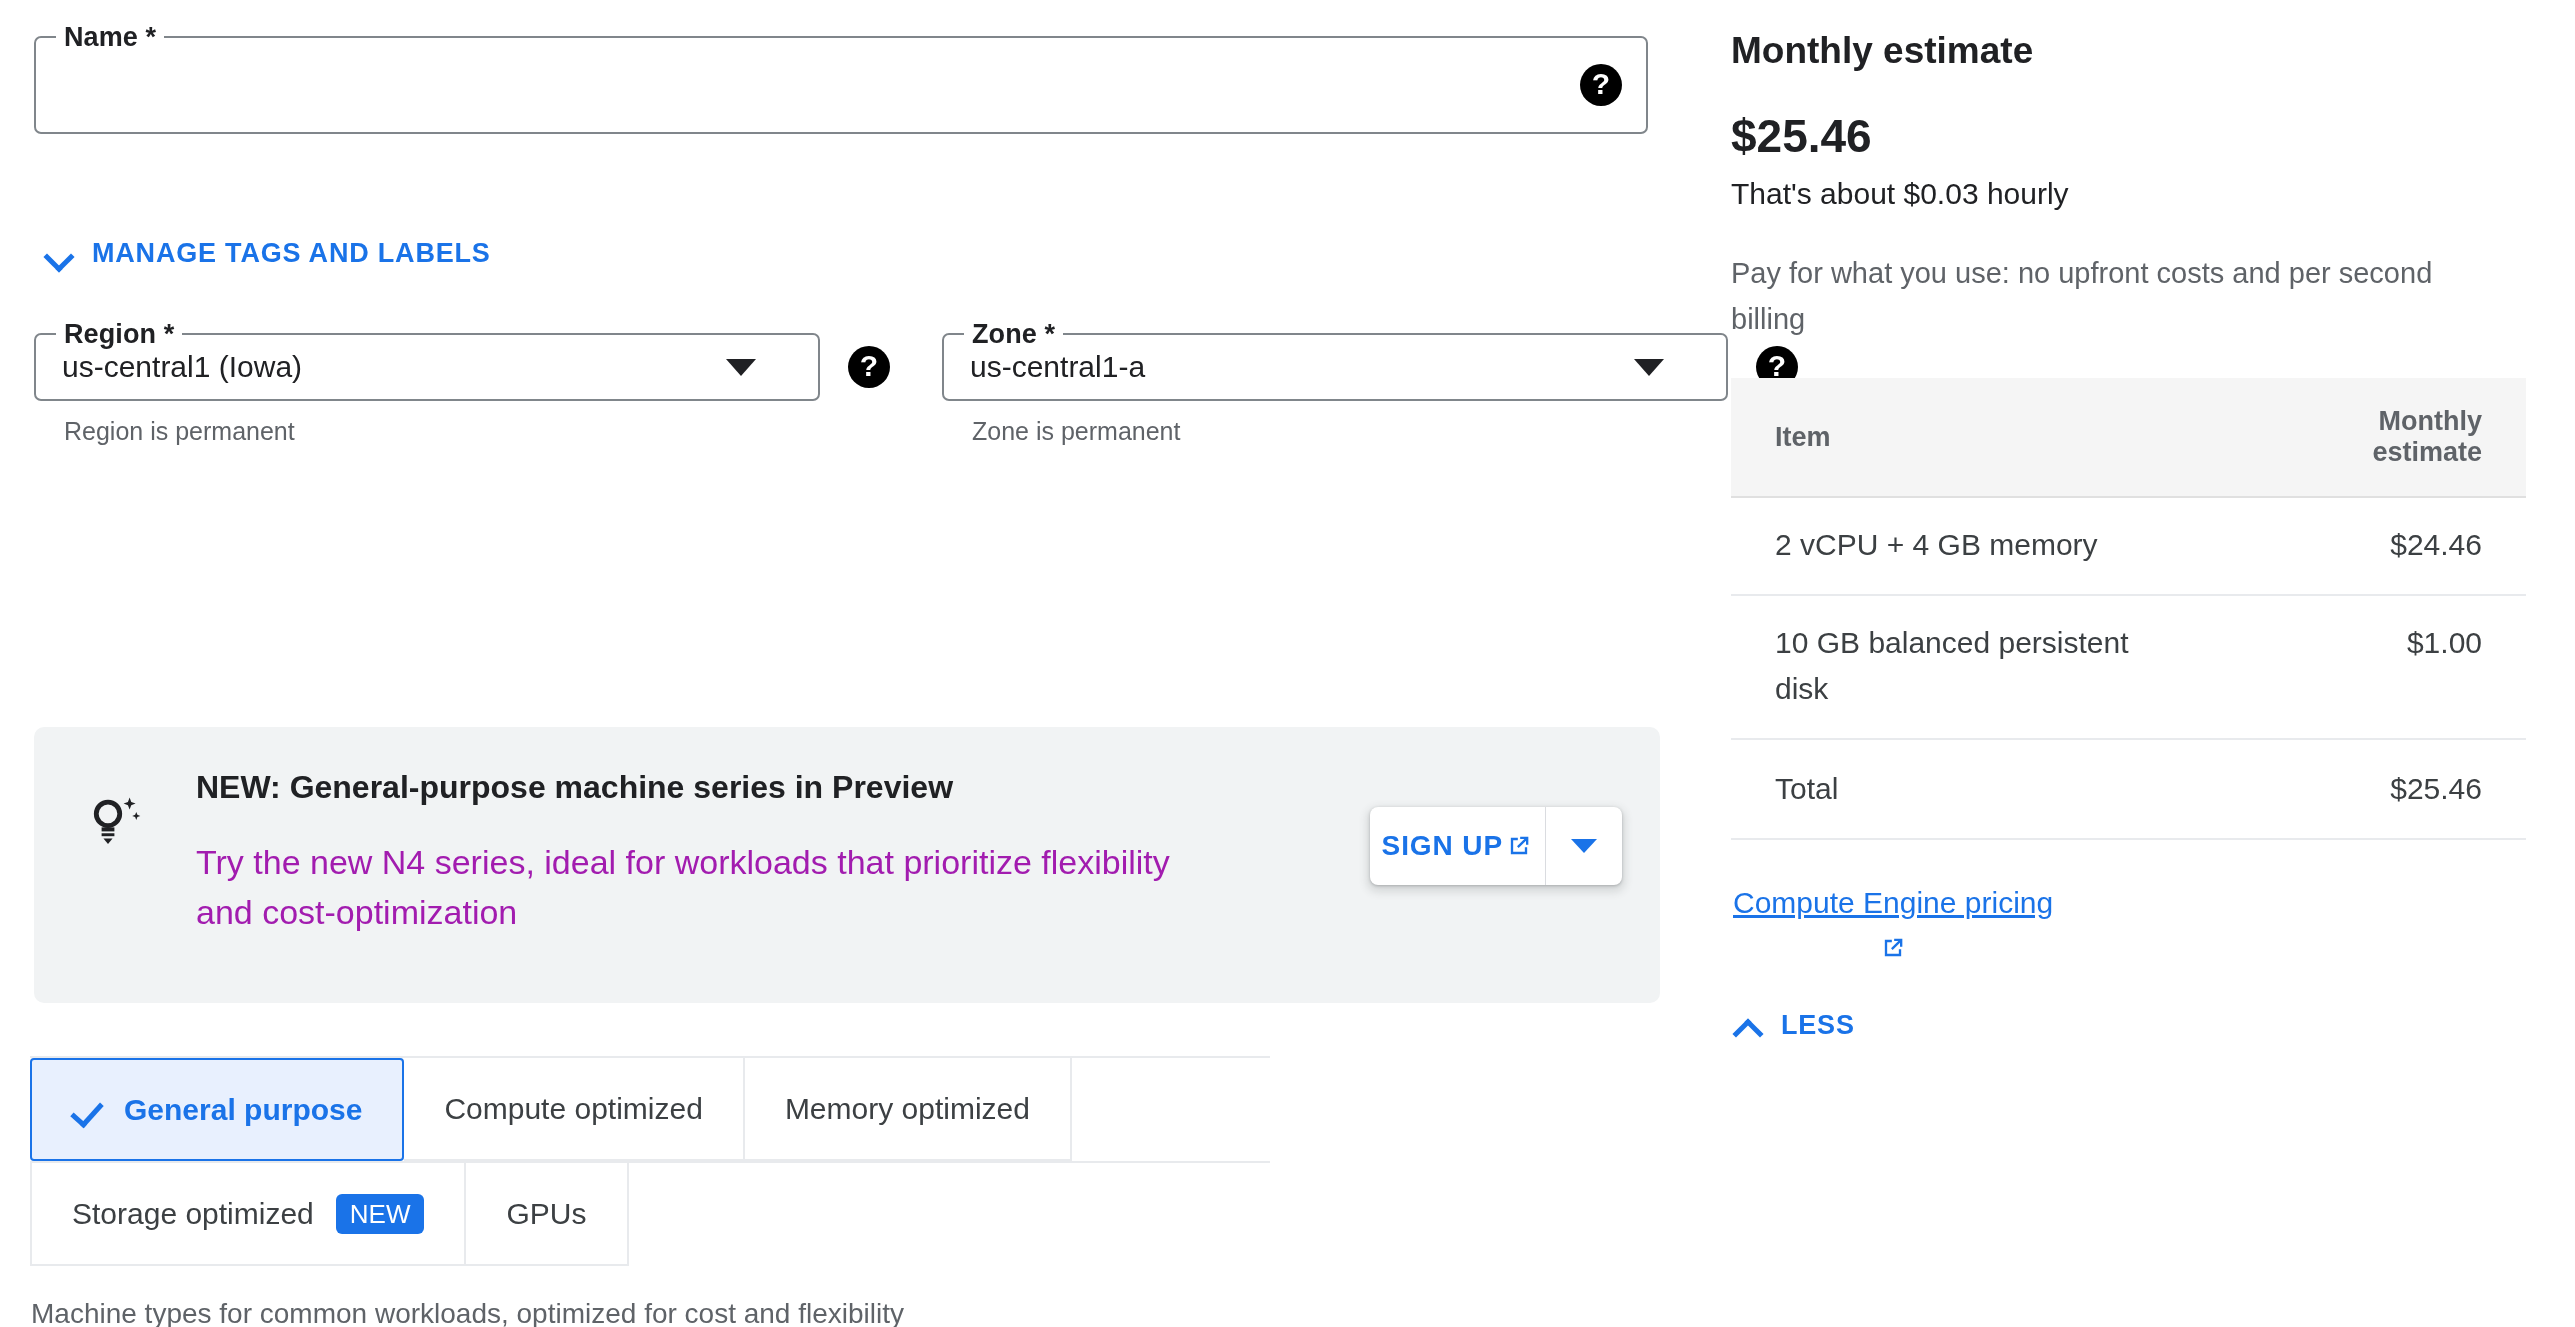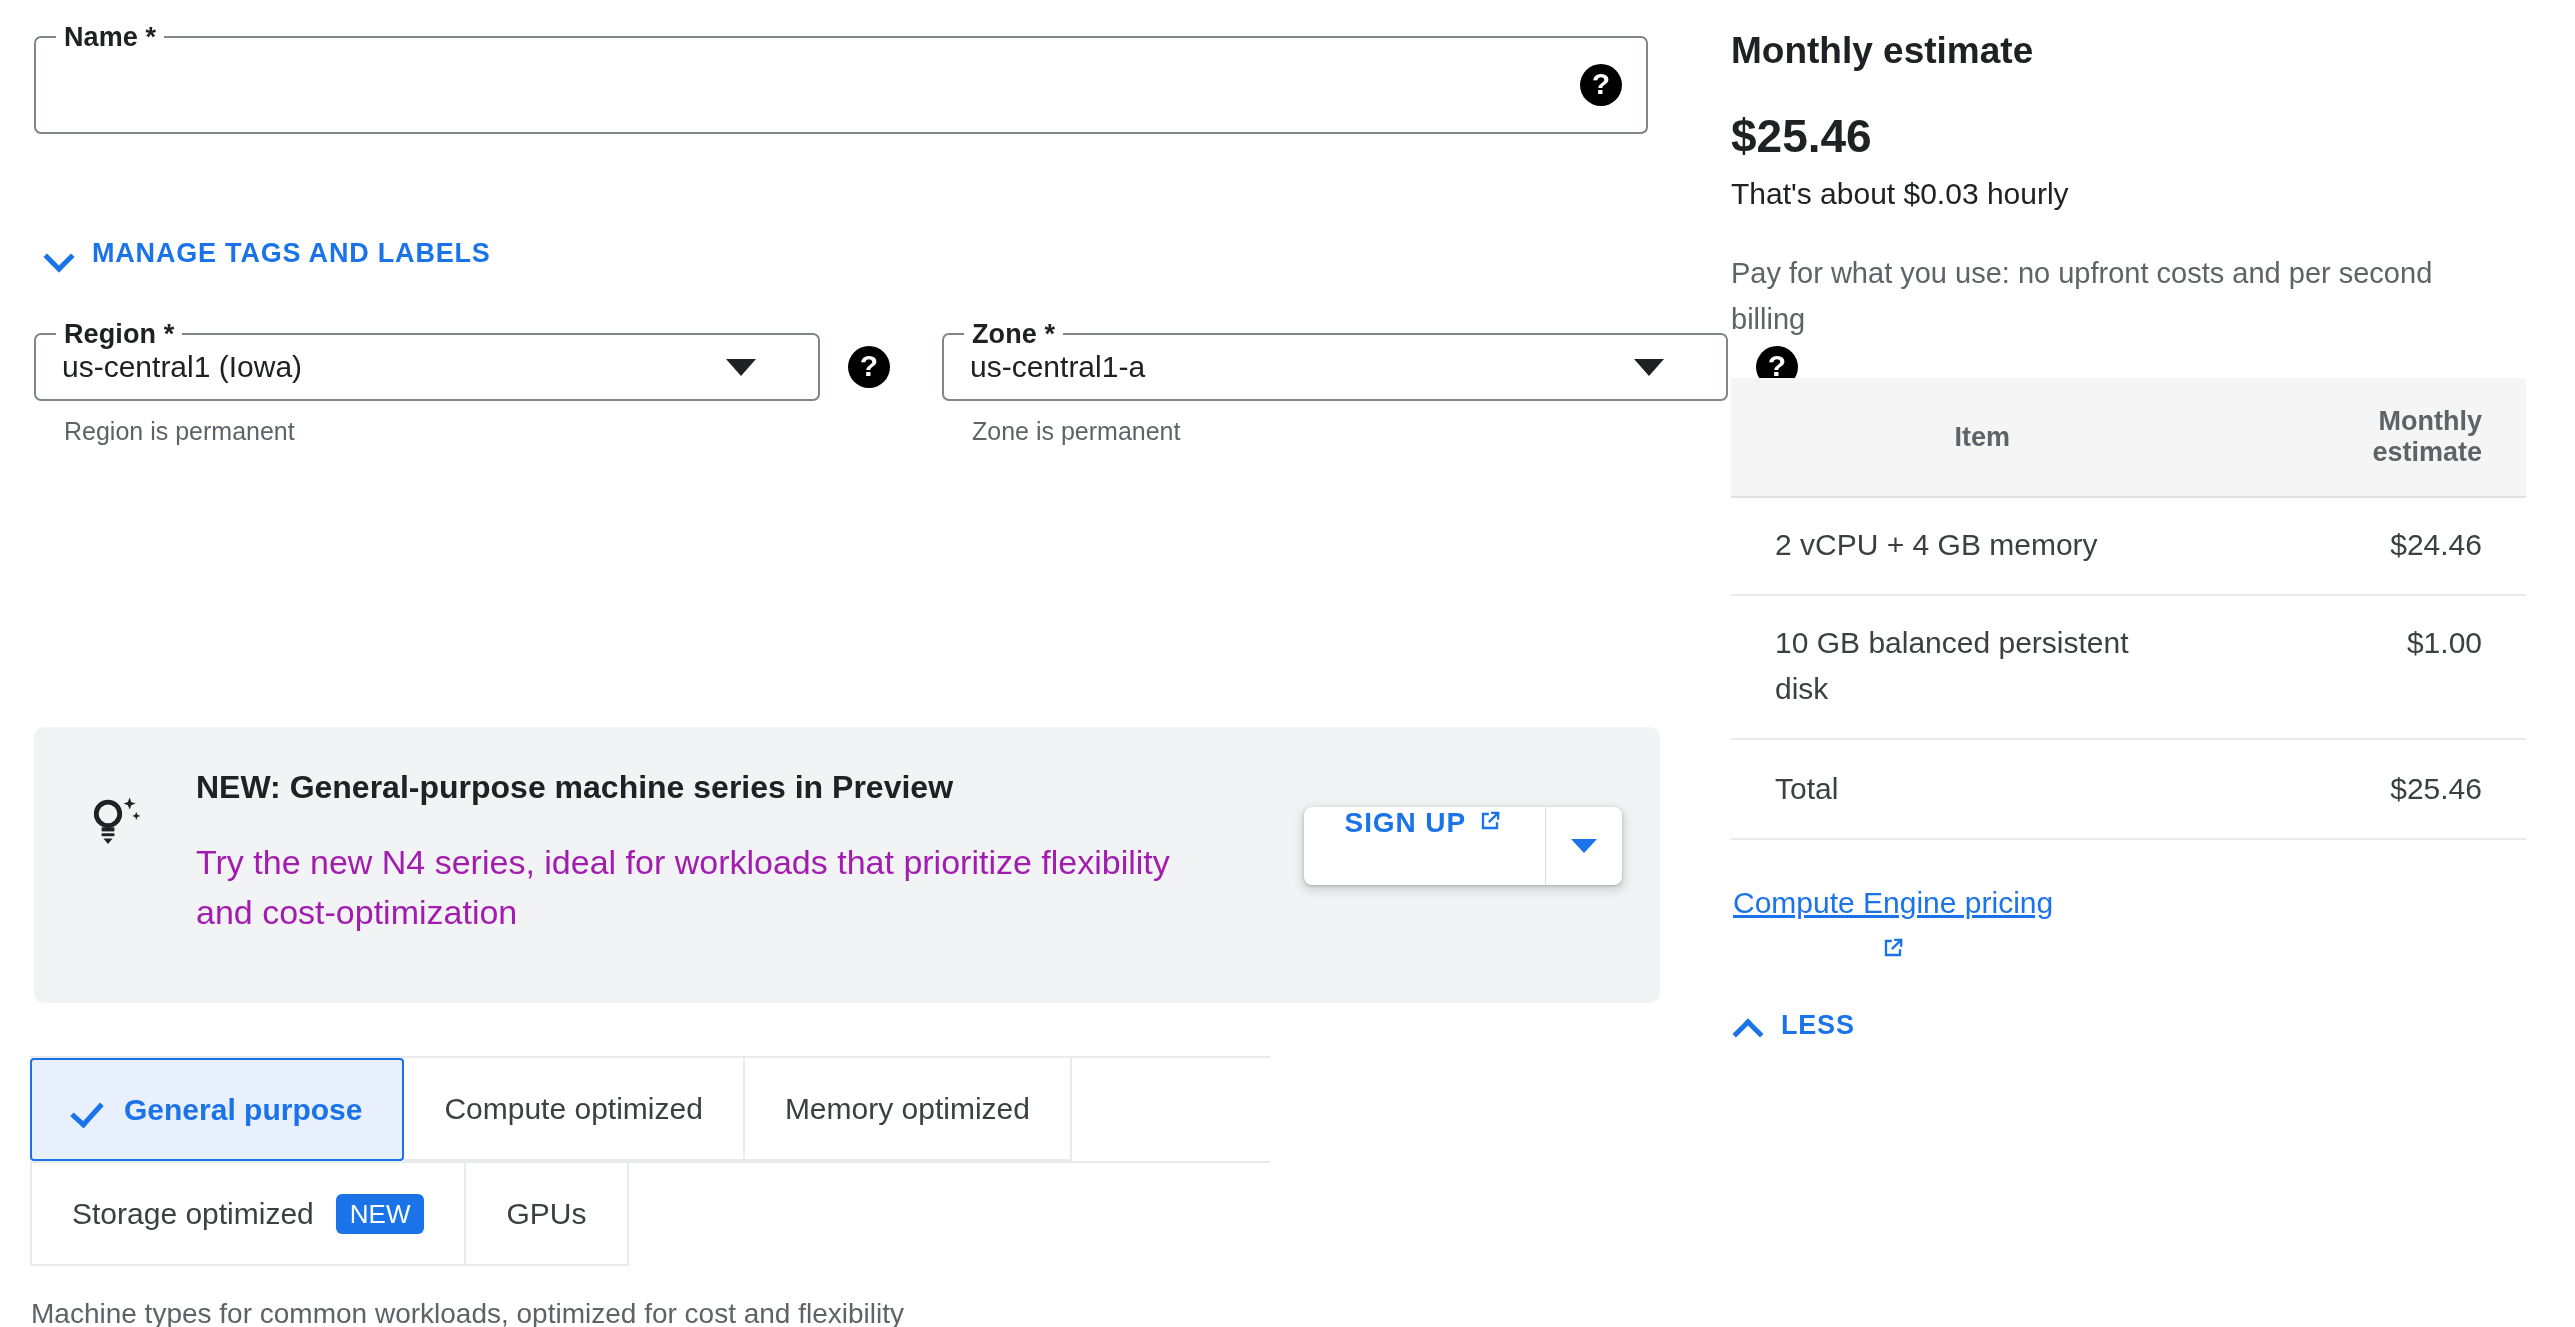--- a/index.html
+++ b/index.html
@@ -211,22 +211,23 @@
     right: 38px; top: 80px;
     display: flex;
     background: #fff;
     border-radius: 8px;
     box-shadow: 0 1px 3px rgba(60,64,67,.3), 0 4px 8px 3px rgba(60,64,67,.15);
     overflow: hidden;
     height: 78px;
   }
   .signup-btn {
     display: flex;
-    gap: 10px;
-    padding: 0 41px;
+    align-items: center;
+    gap: 2px;
+    padding: 0 12px;
     color: #1a73e8;
     font-size: 28px;
     font-weight: 700;
     letter-spacing: .9px;
     cursor: pointer;
     background: none;
     border: none;
     font-family: inherit;
   }
   .signup-split {
@@ -355,21 +356,21 @@
   table.est-table {
     width: 795px;
     border-collapse: collapse;
     margin-top: 36px;
   }
   table.est-table thead th {
     background: #f5f5f5;
     font-size: 27px;
     font-weight: 700;
     color: #5f6368;
-    text-align: center;
+    text-align: left;
     padding: 28px 28px 28px 44px;
     border-bottom: 2px solid #e0e0e0;
   }
   table.est-table thead th.right { text-align: right; padding-right: 44px; }
   table.est-table tbody td {
     font-size: 30px;
     color: #3c4043;
     padding: 24px 28px 26px 44px;
     border-bottom: 2px solid #e8eaed;
     vertical-align: top;

